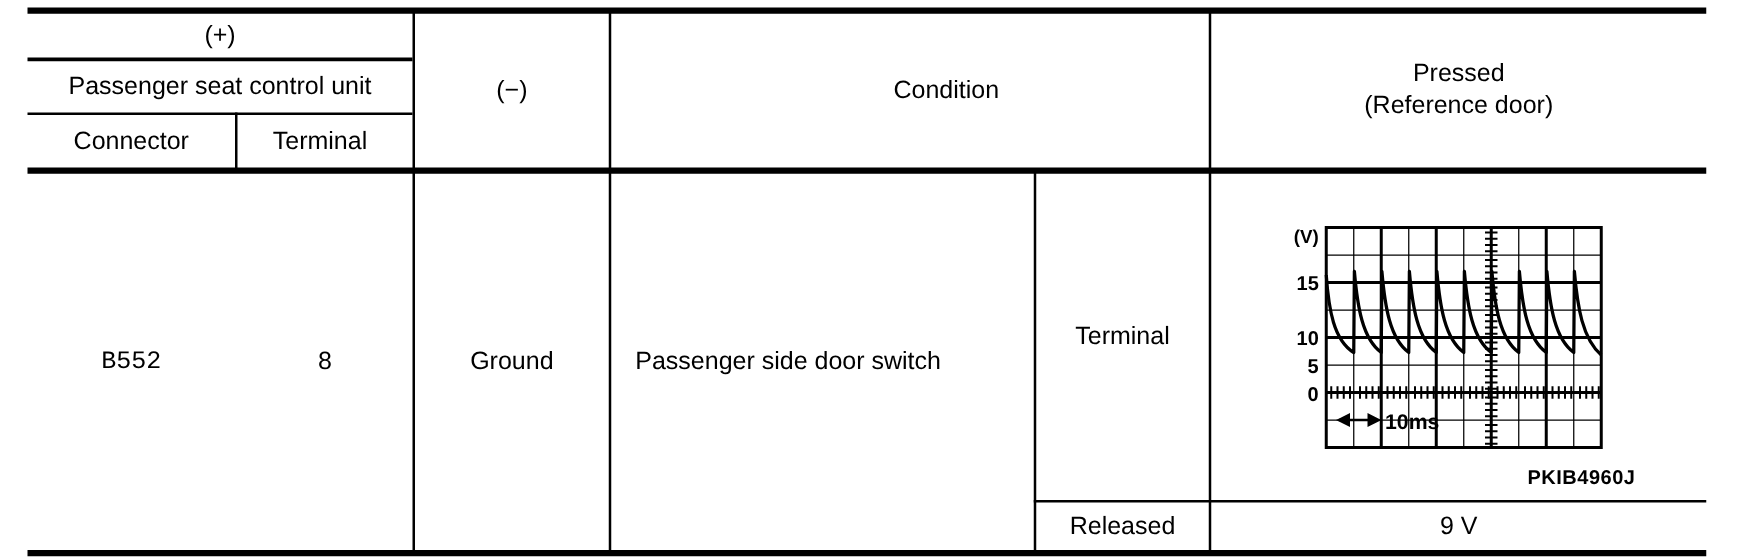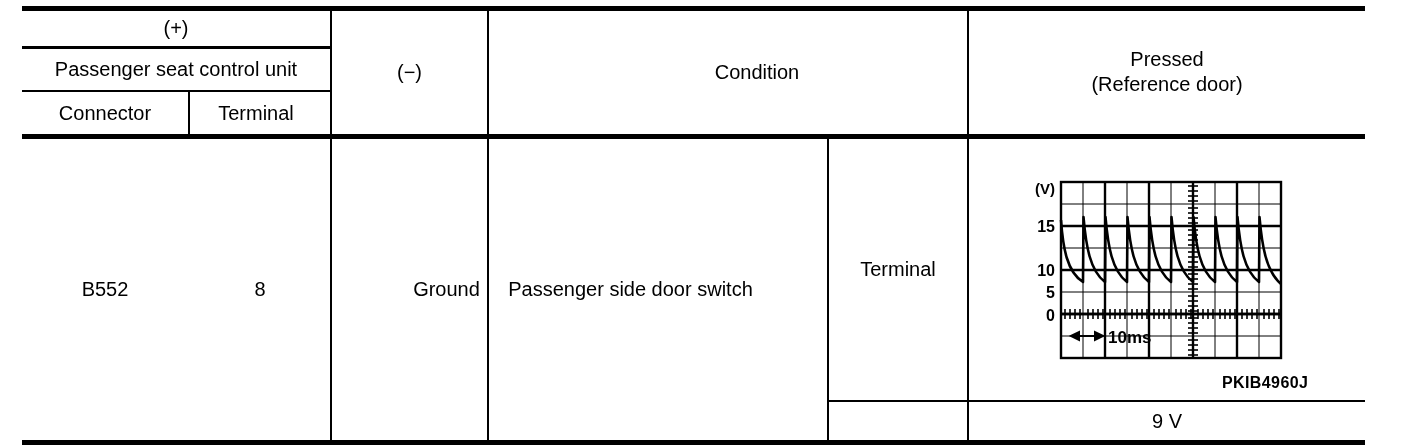--- a/index.html
+++ b/index.html
@@ -55,30 +55,31 @@
 
   <div class="cell t20" style="left:332px;top:10px;width:155px;height:124px;">(−)</div>
 
   <div class="cell t20" style="left:489px;top:10px;width:478px;height:124px;padding-left:29px;">Condition</div>
 
   <div class="cell" style="left:969px;top:10px;width:396px;height:124px;flex-direction:column;">
     <span class="t20">Pressed</span>
     <span class="t20">(Reference door)</span>
   </div>
 
-  <div class="cell t20" style="left:22px;top:139px;width:166px;height:301px;">B552</div>
+  <div class="cell t20" style="left:22px;top:139px;width:166px;height:301px;font-family:Liberation Mono, monospace;">B552</div>
 
   <div class="cell t20" style="left:190px;top:139px;width:140px;height:301px;">8</div>
 
-  <div class="cell t20" style="left:332px;top:139px;width:155px;height:301px;padding-left:37px;">Ground</div>
+  <div class="cell t20" style="left:332px;top:139px;width:155px;height:301px;">Ground</div>
 
   <div class="cell t20" style="left:489px;top:139px;width:283px;height:301px;">Passenger side door switch</div>
 
   <div class="cell t20" style="left:829px;top:139px;width:138px;height:261px;">Terminal</div>
 
+  <div class="cell t20" style="left:829px;top:402px;width:138px;height:38px;">Released</div>
 
   <div class="cell t20" style="left:969px;top:402px;width:396px;height:38px;">9 V</div>
 
   <div class="scope" style="left:1013px;top:172px;">
     <svg width="290" height="195" viewBox="0 0 290 195">
 
       <g stroke="#000" fill="none">
 
         <g stroke-width="1">
           <line x1="70" y1="10" x2="70" y2="186"></line>

